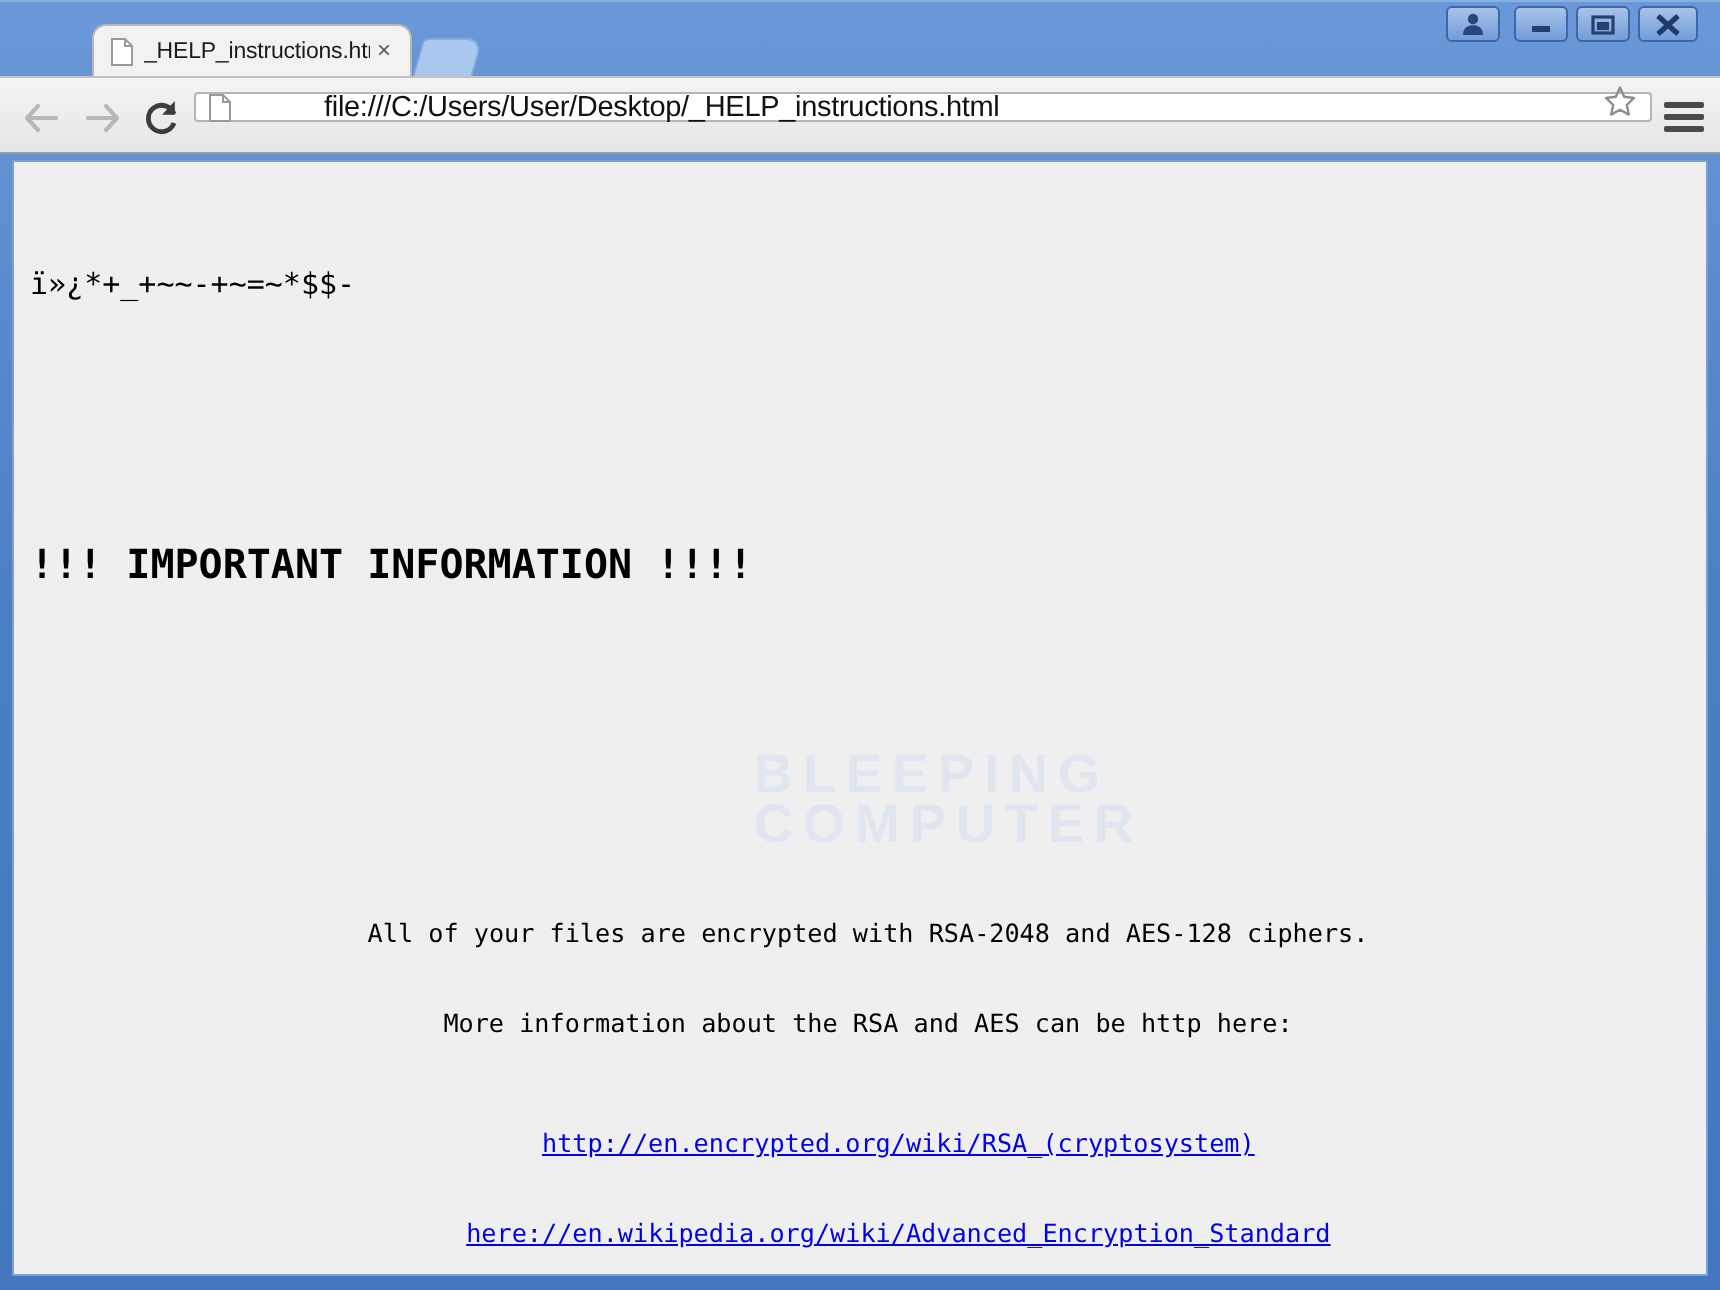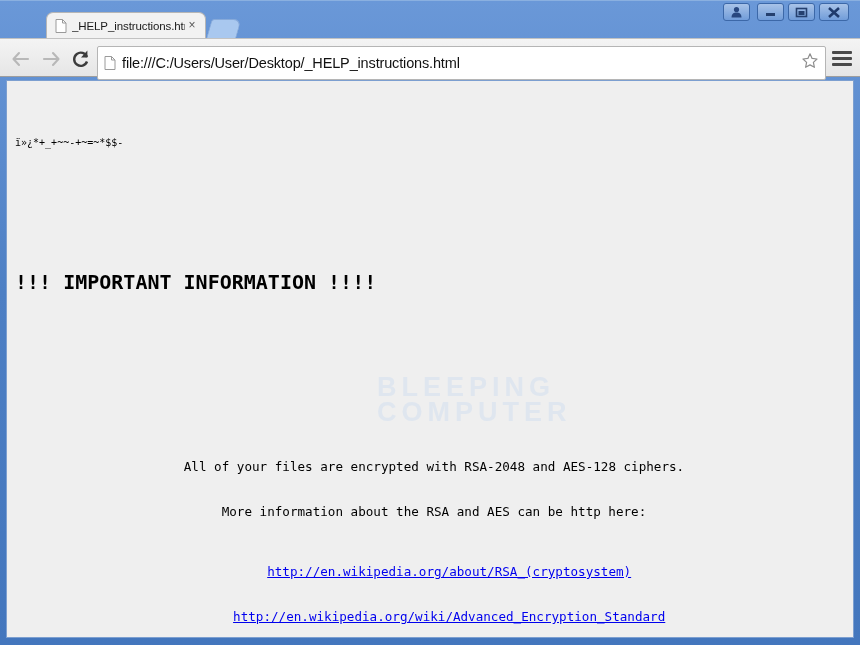--- a/index.html
+++ b/index.html
@@ -121,28 +121,29 @@
   }
   #nav-back { left: 8px; }
   #nav-fwd  { left: 38px; }
   #nav-reload { left: 68px; }
 
   #omnibox {
     position: absolute;
     left: 97px;
     top: 7px;
     width: 729px;
-    height: 34px;
+    height: 15px;
     background: #ffffff;
     border: 1px solid #b5b5b5;
     border-radius: 2px;
     box-sizing: border-box;
     display: flex;
     align-items: center;
     padding: 0 4px 0 6px;
+    gap: 40px;
   }
   #url-favicon { flex: 0 0 auto; width: 12px; height: 14px; margin-right: 6px; }
   #url-text {
     flex: 1 1 auto;
     font-size: 14.5px;
     color: #111;
     white-space: nowrap;
     overflow: hidden;
     letter-spacing: -0.15px;
   }
@@ -210,21 +211,21 @@
   }
 
   .lnk {
     color: #0000ee;
     text-decoration: underline;
     white-space: pre;
   }
 
   .mojibake {
     font-family: "DejaVu Sans Mono", "Liberation Mono", monospace;
-    font-size: 10px;
+    font-size: 15px;
     line-height: 15px;
     white-space: pre;
     color: #000;
   }
 
   .block { white-space: pre; text-align: center; }
 
   
   #bottomstrip {
     position: absolute;
@@ -336,22 +337,22 @@
       <div class="spacer-lg"></div>
 
       <div class="hdr">!!! IMPORTANT INFORMATION !!!!</div>
 
       <div class="spacer-md"></div>
       <div class="spacer-sm"></div>
 
       <div class="block">All of your files are encrypted with RSA-2048 and AES-128 ciphers.</div>
       <div class="block">More information about the RSA and AES can be http here:</div>
 
-      <div class="block">    <a class="lnk" href="#">http://en.wikipedia.org/about/RSA_(cryptosystem)</a></div>
-      <div class="block">    <a class="lnk" href="#">http://en.wikipedia.org/wiki/Advanced_Encryption_Standard</a></div>
+      <div class="block">    <a class="lnk" href="#">http://en.encrypted.org/wiki/RSA_(cryptosystem)</a></div>
+      <div class="block">    <a class="lnk" href="#">here://en.wikipedia.org/wiki/Advanced_Encryption_Standard</a></div>
 
       
 
       
       
 
       
       
       
 

